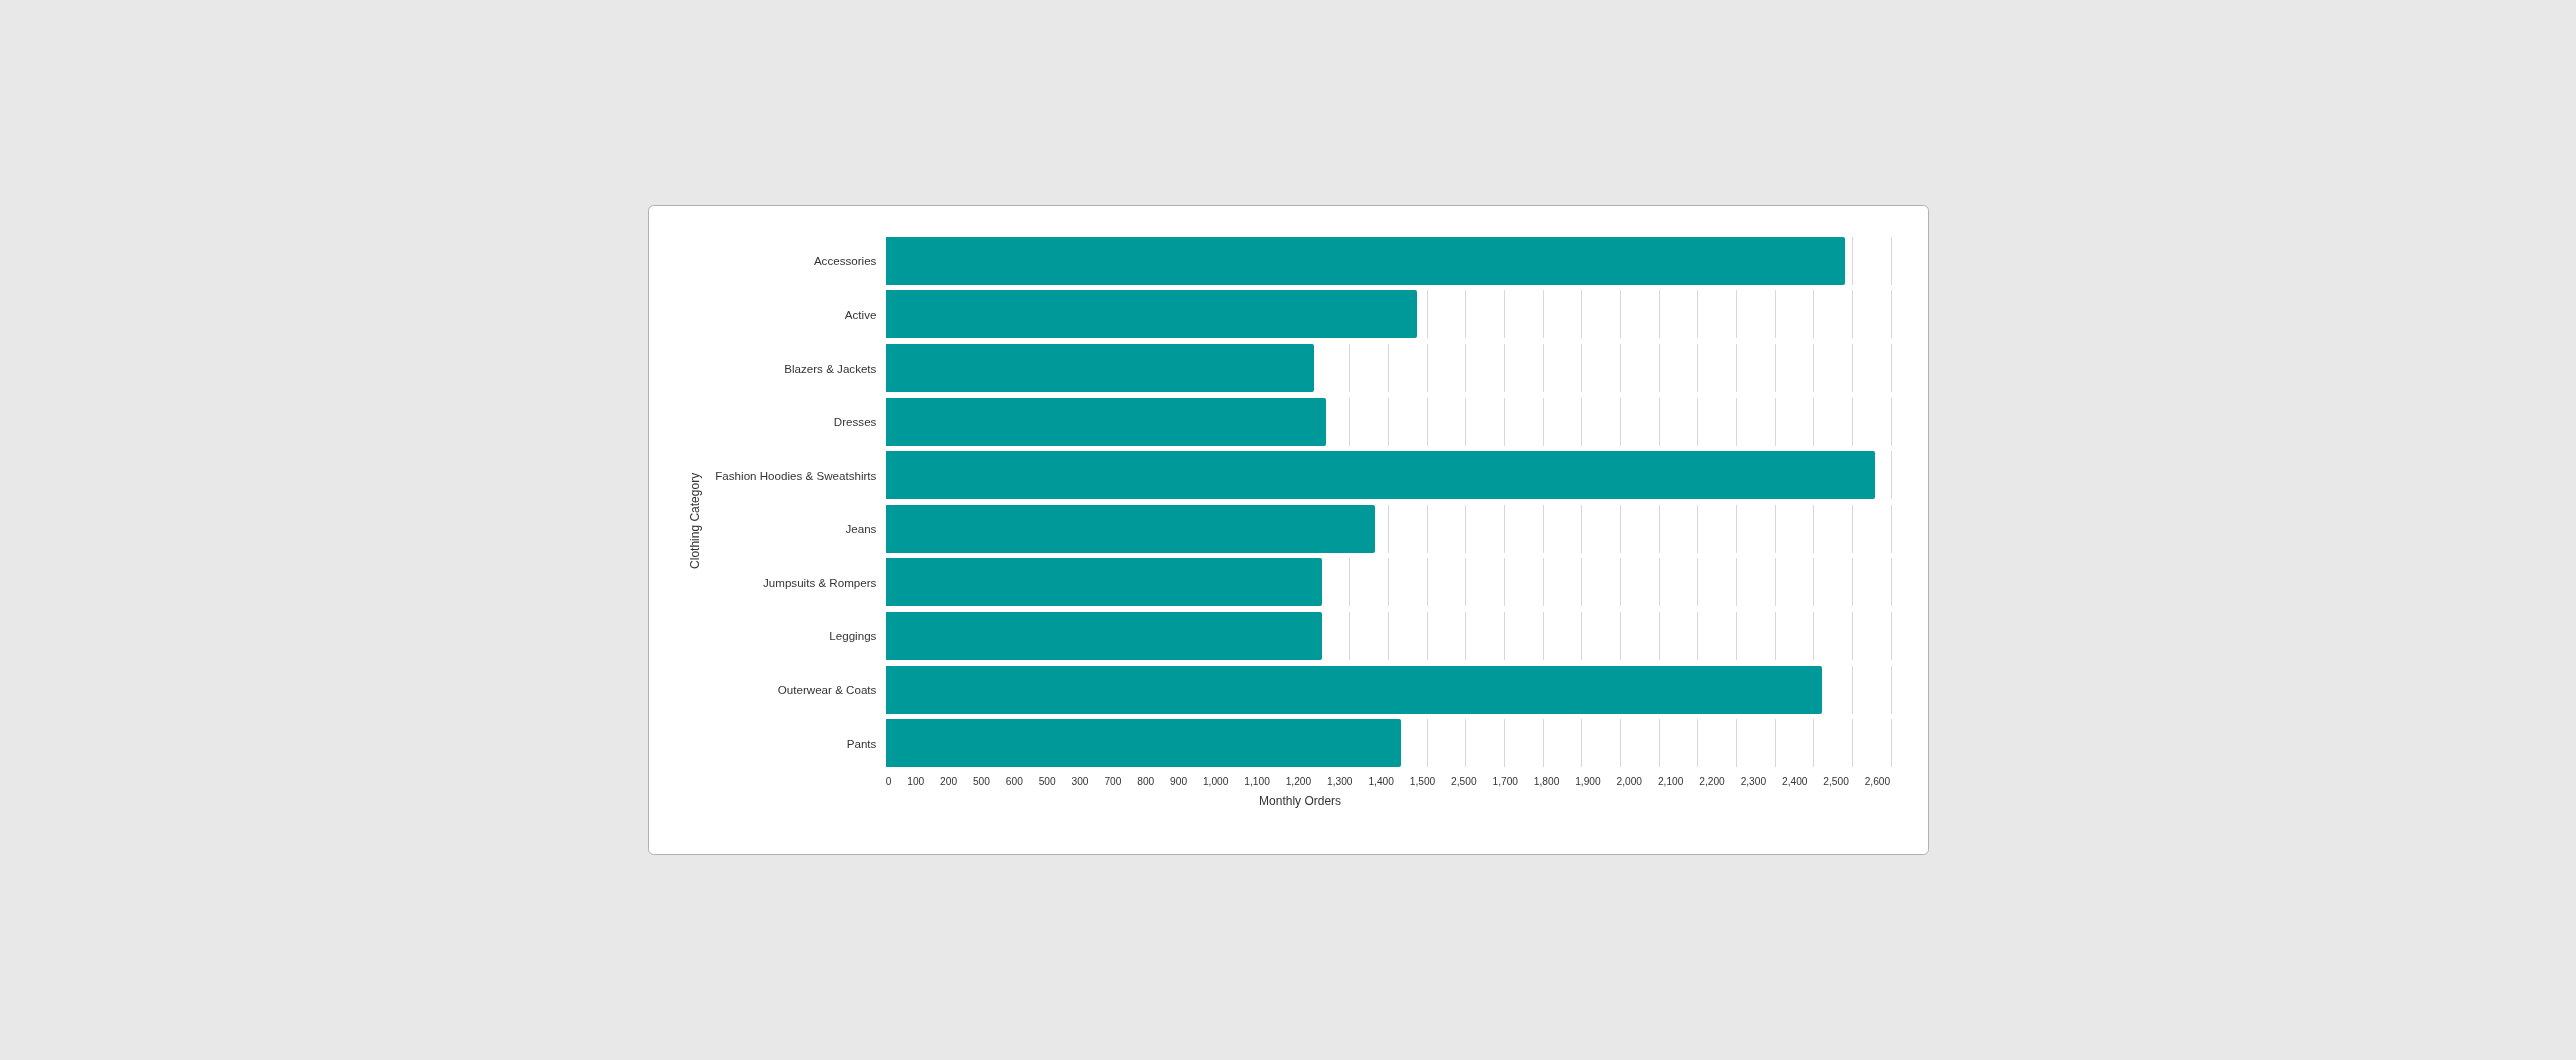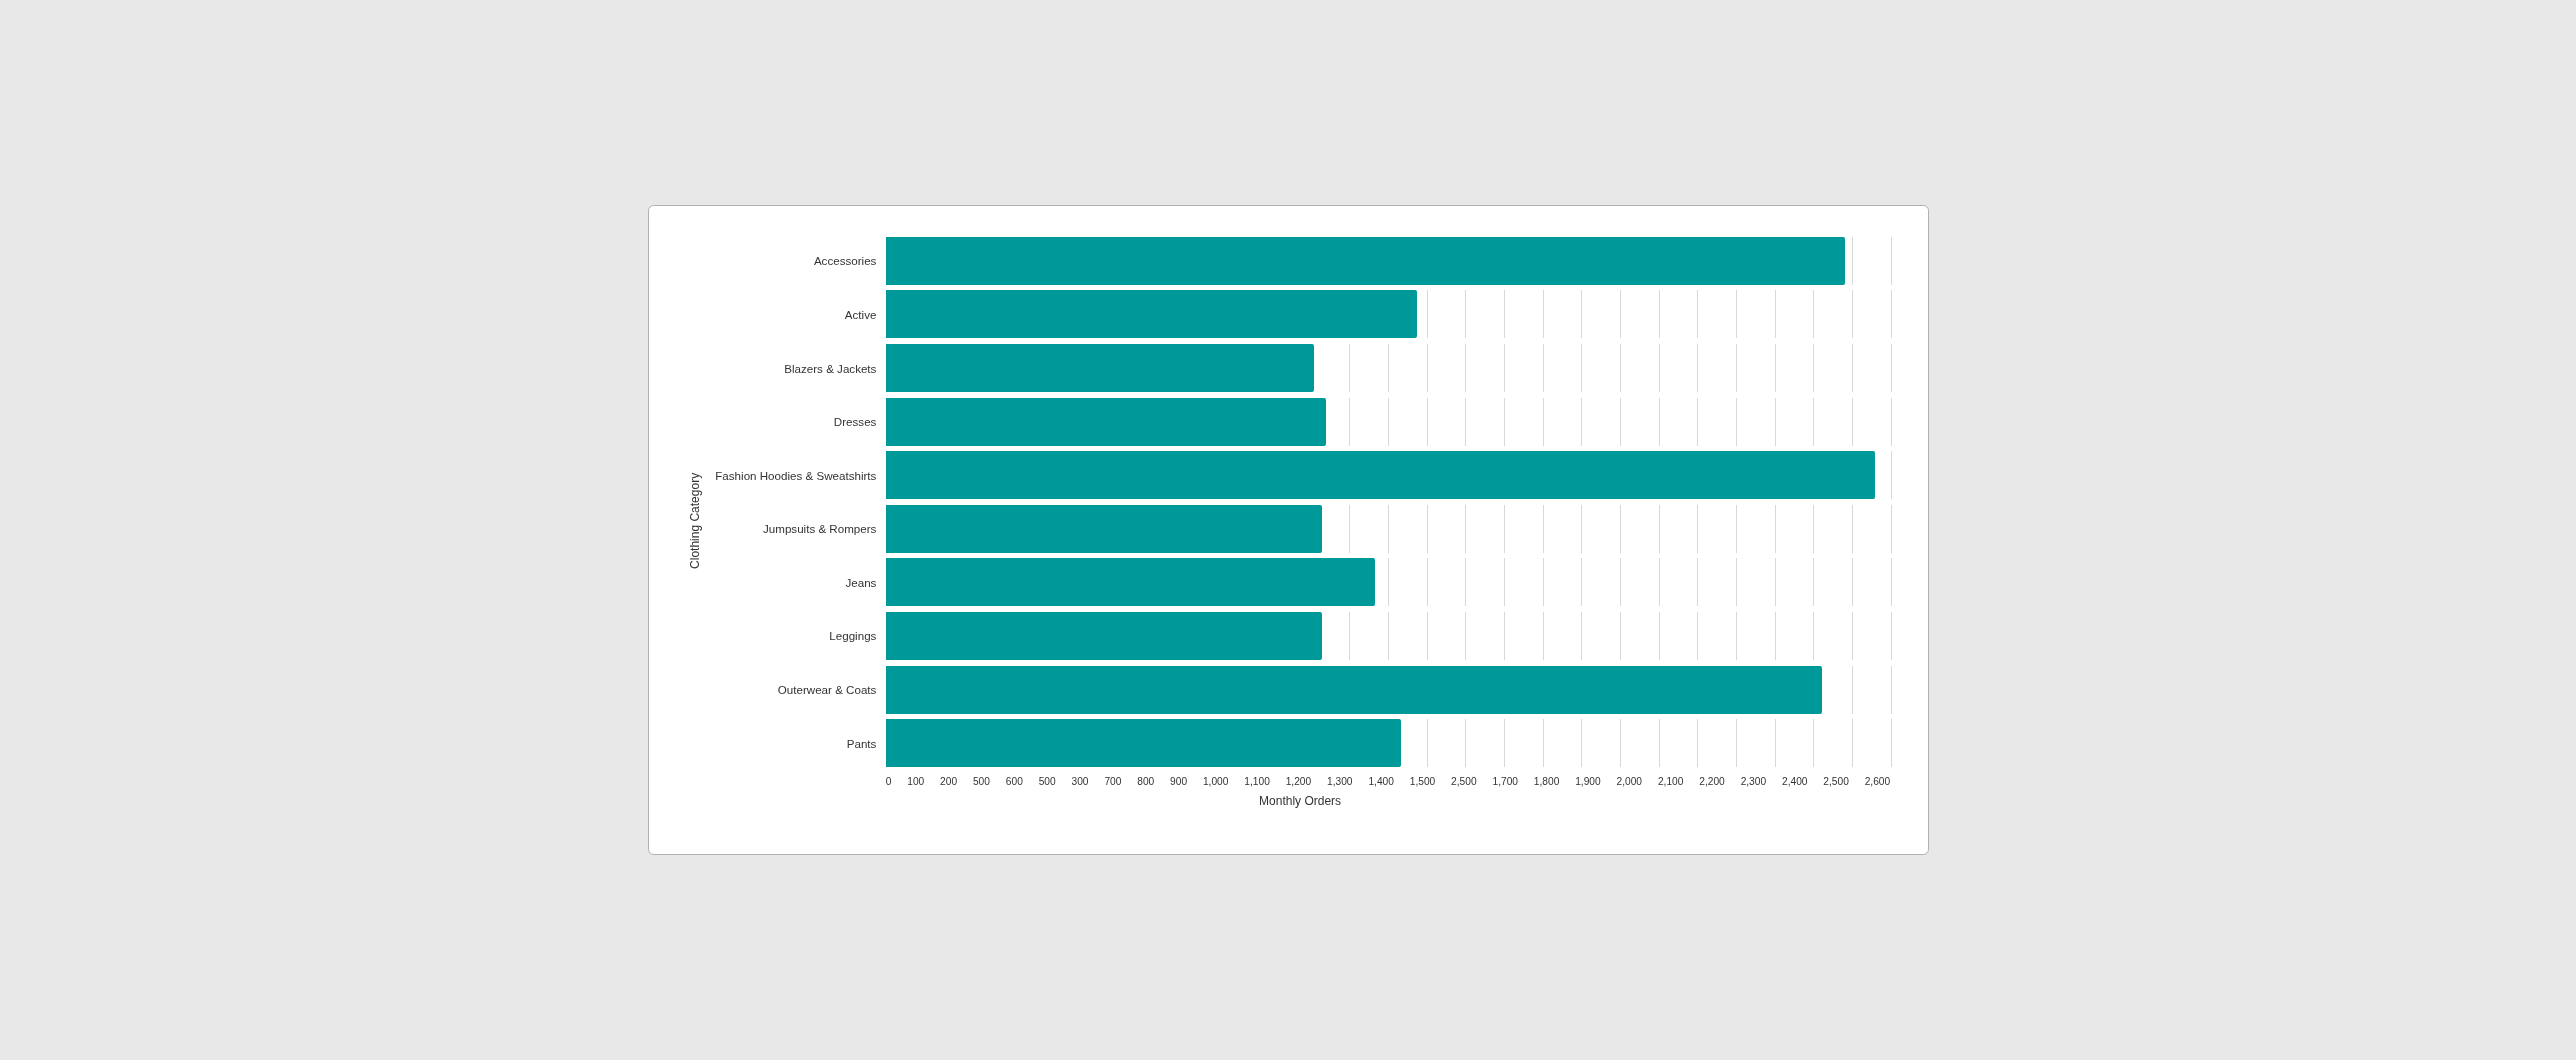--- a/index.html
+++ b/index.html
@@ -282,20 +282,53 @@
                 <div style="position: absolute; top: 0px; bottom: 0px; left: 80.7692%; width: 0.9px; background: rgb(216, 216, 216); pointer-events: none;"></div>
                 <div style="position: absolute; top: 0px; bottom: 0px; left: 84.6154%; width: 0.9px; background: rgb(216, 216, 216); pointer-events: none;"></div>
                 <div style="position: absolute; top: 0px; bottom: 0px; left: 88.4615%; width: 0.9px; background: rgb(216, 216, 216); pointer-events: none;"></div>
                 <div style="position: absolute; top: 0px; bottom: 0px; left: 92.3077%; width: 0.9px; background: rgb(216, 216, 216); pointer-events: none;"></div>
                 <div style="position: absolute; top: 0px; bottom: 0px; left: 96.1538%; width: 0.9px; background: rgb(216, 216, 216); pointer-events: none;"></div>
                 <div style="position: absolute; top: 0px; bottom: 0px; left: 100%; width: 0.9px; background: rgb(216, 216, 216); pointer-events: none;"></div>
                 <div class="bar-fill" style="width: 98.4906%; background: rgb(0, 153, 153); position: relative; z-index: 2;"></div>
               </div>
             </div>
             <div class="bar-row">
+              <div class="bar-label">Jeans</div>
+              <div class="bar-track">
+                <div style="position: absolute; top: 0px; bottom: 0px; left: 0%; width: 0.9px; background: rgb(216, 216, 216); pointer-events: none;"></div>
+                <div style="position: absolute; top: 0px; bottom: 0px; left: 3.84615%; width: 0.9px; background: rgb(216, 216, 216); pointer-events: none;"></div>
+                <div style="position: absolute; top: 0px; bottom: 0px; left: 7.69231%; width: 0.9px; background: rgb(216, 216, 216); pointer-events: none;"></div>
+                <div style="position: absolute; top: 0px; bottom: 0px; left: 11.5385%; width: 0.9px; background: rgb(216, 216, 216); pointer-events: none;"></div>
+                <div style="position: absolute; top: 0px; bottom: 0px; left: 15.3846%; width: 0.9px; background: rgb(216, 216, 216); pointer-events: none;"></div>
+                <div style="position: absolute; top: 0px; bottom: 0px; left: 19.2308%; width: 0.9px; background: rgb(216, 216, 216); pointer-events: none;"></div>
+                <div style="position: absolute; top: 0px; bottom: 0px; left: 23.0769%; width: 0.9px; background: rgb(216, 216, 216); pointer-events: none;"></div>
+                <div style="position: absolute; top: 0px; bottom: 0px; left: 26.9231%; width: 0.9px; background: rgb(216, 216, 216); pointer-events: none;"></div>
+                <div style="position: absolute; top: 0px; bottom: 0px; left: 30.7692%; width: 0.9px; background: rgb(216, 216, 216); pointer-events: none;"></div>
+                <div style="position: absolute; top: 0px; bottom: 0px; left: 34.6154%; width: 0.9px; background: rgb(216, 216, 216); pointer-events: none;"></div>
+                <div style="position: absolute; top: 0px; bottom: 0px; left: 38.4615%; width: 0.9px; background: rgb(216, 216, 216); pointer-events: none;"></div>
+                <div style="position: absolute; top: 0px; bottom: 0px; left: 42.3077%; width: 0.9px; background: rgb(216, 216, 216); pointer-events: none;"></div>
+                <div style="position: absolute; top: 0px; bottom: 0px; left: 46.1538%; width: 0.9px; background: rgb(216, 216, 216); pointer-events: none;"></div>
+                <div style="position: absolute; top: 0px; bottom: 0px; left: 50%; width: 0.9px; background: rgb(216, 216, 216); pointer-events: none;"></div>
+                <div style="position: absolute; top: 0px; bottom: 0px; left: 53.8462%; width: 0.9px; background: rgb(216, 216, 216); pointer-events: none;"></div>
+                <div style="position: absolute; top: 0px; bottom: 0px; left: 57.6923%; width: 0.9px; background: rgb(216, 216, 216); pointer-events: none;"></div>
+                <div style="position: absolute; top: 0px; bottom: 0px; left: 61.5385%; width: 0.9px; background: rgb(216, 216, 216); pointer-events: none;"></div>
+                <div style="position: absolute; top: 0px; bottom: 0px; left: 65.3846%; width: 0.9px; background: rgb(216, 216, 216); pointer-events: none;"></div>
+                <div style="position: absolute; top: 0px; bottom: 0px; left: 69.2308%; width: 0.9px; background: rgb(216, 216, 216); pointer-events: none;"></div>
+                <div style="position: absolute; top: 0px; bottom: 0px; left: 73.0769%; width: 0.9px; background: rgb(216, 216, 216); pointer-events: none;"></div>
+                <div style="position: absolute; top: 0px; bottom: 0px; left: 76.9231%; width: 0.9px; background: rgb(216, 216, 216); pointer-events: none;"></div>
+                <div style="position: absolute; top: 0px; bottom: 0px; left: 80.7692%; width: 0.9px; background: rgb(216, 216, 216); pointer-events: none;"></div>
+                <div style="position: absolute; top: 0px; bottom: 0px; left: 84.6154%; width: 0.9px; background: rgb(216, 216, 216); pointer-events: none;"></div>
+                <div style="position: absolute; top: 0px; bottom: 0px; left: 88.4615%; width: 0.9px; background: rgb(216, 216, 216); pointer-events: none;"></div>
+                <div style="position: absolute; top: 0px; bottom: 0px; left: 92.3077%; width: 0.9px; background: rgb(216, 216, 216); pointer-events: none;"></div>
+                <div style="position: absolute; top: 0px; bottom: 0px; left: 96.1538%; width: 0.9px; background: rgb(216, 216, 216); pointer-events: none;"></div>
+                <div style="position: absolute; top: 0px; bottom: 0px; left: 100%; width: 0.9px; background: rgb(216, 216, 216); pointer-events: none;"></div>
+                <div class="bar-fill" style="width: 48.6792%; background: rgb(0, 153, 153); position: relative; z-index: 2;"></div>
+              </div>
+            </div>
+            <div class="bar-row">
               <div class="bar-label">Jumpsuits &amp; Rompers</div>
               <div class="bar-track">
                 <div style="position: absolute; top: 0px; bottom: 0px; left: 0%; width: 0.9px; background: rgb(216, 216, 216); pointer-events: none;"></div>
                 <div style="position: absolute; top: 0px; bottom: 0px; left: 3.84615%; width: 0.9px; background: rgb(216, 216, 216); pointer-events: none;"></div>
                 <div style="position: absolute; top: 0px; bottom: 0px; left: 7.69231%; width: 0.9px; background: rgb(216, 216, 216); pointer-events: none;"></div>
                 <div style="position: absolute; top: 0px; bottom: 0px; left: 11.5385%; width: 0.9px; background: rgb(216, 216, 216); pointer-events: none;"></div>
                 <div style="position: absolute; top: 0px; bottom: 0px; left: 15.3846%; width: 0.9px; background: rgb(216, 216, 216); pointer-events: none;"></div>
                 <div style="position: absolute; top: 0px; bottom: 0px; left: 19.2308%; width: 0.9px; background: rgb(216, 216, 216); pointer-events: none;"></div>
                 <div style="position: absolute; top: 0px; bottom: 0px; left: 23.0769%; width: 0.9px; background: rgb(216, 216, 216); pointer-events: none;"></div>
                 <div style="position: absolute; top: 0px; bottom: 0px; left: 26.9231%; width: 0.9px; background: rgb(216, 216, 216); pointer-events: none;"></div>
@@ -312,53 +345,20 @@
                 <div style="position: absolute; top: 0px; bottom: 0px; left: 69.2308%; width: 0.9px; background: rgb(216, 216, 216); pointer-events: none;"></div>
                 <div style="position: absolute; top: 0px; bottom: 0px; left: 73.0769%; width: 0.9px; background: rgb(216, 216, 216); pointer-events: none;"></div>
                 <div style="position: absolute; top: 0px; bottom: 0px; left: 76.9231%; width: 0.9px; background: rgb(216, 216, 216); pointer-events: none;"></div>
                 <div style="position: absolute; top: 0px; bottom: 0px; left: 80.7692%; width: 0.9px; background: rgb(216, 216, 216); pointer-events: none;"></div>
                 <div style="position: absolute; top: 0px; bottom: 0px; left: 84.6154%; width: 0.9px; background: rgb(216, 216, 216); pointer-events: none;"></div>
                 <div style="position: absolute; top: 0px; bottom: 0px; left: 88.4615%; width: 0.9px; background: rgb(216, 216, 216); pointer-events: none;"></div>
                 <div style="position: absolute; top: 0px; bottom: 0px; left: 92.3077%; width: 0.9px; background: rgb(216, 216, 216); pointer-events: none;"></div>
                 <div style="position: absolute; top: 0px; bottom: 0px; left: 96.1538%; width: 0.9px; background: rgb(216, 216, 216); pointer-events: none;"></div>
                 <div style="position: absolute; top: 0px; bottom: 0px; left: 100%; width: 0.9px; background: rgb(216, 216, 216); pointer-events: none;"></div>
                 <div class="bar-fill" style="width: 43.3962%; background: rgb(0, 153, 153); position: relative; z-index: 2;"></div>
-              </div>
-            </div>
-            <div class="bar-row">
-              <div class="bar-label">Jeans</div>
-              <div class="bar-track">
-                <div style="position: absolute; top: 0px; bottom: 0px; left: 0%; width: 0.9px; background: rgb(216, 216, 216); pointer-events: none;"></div>
-                <div style="position: absolute; top: 0px; bottom: 0px; left: 3.84615%; width: 0.9px; background: rgb(216, 216, 216); pointer-events: none;"></div>
-                <div style="position: absolute; top: 0px; bottom: 0px; left: 7.69231%; width: 0.9px; background: rgb(216, 216, 216); pointer-events: none;"></div>
-                <div style="position: absolute; top: 0px; bottom: 0px; left: 11.5385%; width: 0.9px; background: rgb(216, 216, 216); pointer-events: none;"></div>
-                <div style="position: absolute; top: 0px; bottom: 0px; left: 15.3846%; width: 0.9px; background: rgb(216, 216, 216); pointer-events: none;"></div>
-                <div style="position: absolute; top: 0px; bottom: 0px; left: 19.2308%; width: 0.9px; background: rgb(216, 216, 216); pointer-events: none;"></div>
-                <div style="position: absolute; top: 0px; bottom: 0px; left: 23.0769%; width: 0.9px; background: rgb(216, 216, 216); pointer-events: none;"></div>
-                <div style="position: absolute; top: 0px; bottom: 0px; left: 26.9231%; width: 0.9px; background: rgb(216, 216, 216); pointer-events: none;"></div>
-                <div style="position: absolute; top: 0px; bottom: 0px; left: 30.7692%; width: 0.9px; background: rgb(216, 216, 216); pointer-events: none;"></div>
-                <div style="position: absolute; top: 0px; bottom: 0px; left: 34.6154%; width: 0.9px; background: rgb(216, 216, 216); pointer-events: none;"></div>
-                <div style="position: absolute; top: 0px; bottom: 0px; left: 38.4615%; width: 0.9px; background: rgb(216, 216, 216); pointer-events: none;"></div>
-                <div style="position: absolute; top: 0px; bottom: 0px; left: 42.3077%; width: 0.9px; background: rgb(216, 216, 216); pointer-events: none;"></div>
-                <div style="position: absolute; top: 0px; bottom: 0px; left: 46.1538%; width: 0.9px; background: rgb(216, 216, 216); pointer-events: none;"></div>
-                <div style="position: absolute; top: 0px; bottom: 0px; left: 50%; width: 0.9px; background: rgb(216, 216, 216); pointer-events: none;"></div>
-                <div style="position: absolute; top: 0px; bottom: 0px; left: 53.8462%; width: 0.9px; background: rgb(216, 216, 216); pointer-events: none;"></div>
-                <div style="position: absolute; top: 0px; bottom: 0px; left: 57.6923%; width: 0.9px; background: rgb(216, 216, 216); pointer-events: none;"></div>
-                <div style="position: absolute; top: 0px; bottom: 0px; left: 61.5385%; width: 0.9px; background: rgb(216, 216, 216); pointer-events: none;"></div>
-                <div style="position: absolute; top: 0px; bottom: 0px; left: 65.3846%; width: 0.9px; background: rgb(216, 216, 216); pointer-events: none;"></div>
-                <div style="position: absolute; top: 0px; bottom: 0px; left: 69.2308%; width: 0.9px; background: rgb(216, 216, 216); pointer-events: none;"></div>
-                <div style="position: absolute; top: 0px; bottom: 0px; left: 73.0769%; width: 0.9px; background: rgb(216, 216, 216); pointer-events: none;"></div>
-                <div style="position: absolute; top: 0px; bottom: 0px; left: 76.9231%; width: 0.9px; background: rgb(216, 216, 216); pointer-events: none;"></div>
-                <div style="position: absolute; top: 0px; bottom: 0px; left: 80.7692%; width: 0.9px; background: rgb(216, 216, 216); pointer-events: none;"></div>
-                <div style="position: absolute; top: 0px; bottom: 0px; left: 84.6154%; width: 0.9px; background: rgb(216, 216, 216); pointer-events: none;"></div>
-                <div style="position: absolute; top: 0px; bottom: 0px; left: 88.4615%; width: 0.9px; background: rgb(216, 216, 216); pointer-events: none;"></div>
-                <div style="position: absolute; top: 0px; bottom: 0px; left: 92.3077%; width: 0.9px; background: rgb(216, 216, 216); pointer-events: none;"></div>
-                <div style="position: absolute; top: 0px; bottom: 0px; left: 96.1538%; width: 0.9px; background: rgb(216, 216, 216); pointer-events: none;"></div>
-                <div style="position: absolute; top: 0px; bottom: 0px; left: 100%; width: 0.9px; background: rgb(216, 216, 216); pointer-events: none;"></div>
-                <div class="bar-fill" style="width: 48.6792%; background: rgb(0, 153, 153); position: relative; z-index: 2;"></div>
               </div>
             </div>
             <div class="bar-row">
               <div class="bar-label">Leggings</div>
               <div class="bar-track">
                 <div style="position: absolute; top: 0px; bottom: 0px; left: 0%; width: 0.9px; background: rgb(216, 216, 216); pointer-events: none;"></div>
                 <div style="position: absolute; top: 0px; bottom: 0px; left: 3.84615%; width: 0.9px; background: rgb(216, 216, 216); pointer-events: none;"></div>
                 <div style="position: absolute; top: 0px; bottom: 0px; left: 7.69231%; width: 0.9px; background: rgb(216, 216, 216); pointer-events: none;"></div>
                 <div style="position: absolute; top: 0px; bottom: 0px; left: 11.5385%; width: 0.9px; background: rgb(216, 216, 216); pointer-events: none;"></div>
                 <div style="position: absolute; top: 0px; bottom: 0px; left: 15.3846%; width: 0.9px; background: rgb(216, 216, 216); pointer-events: none;"></div>

